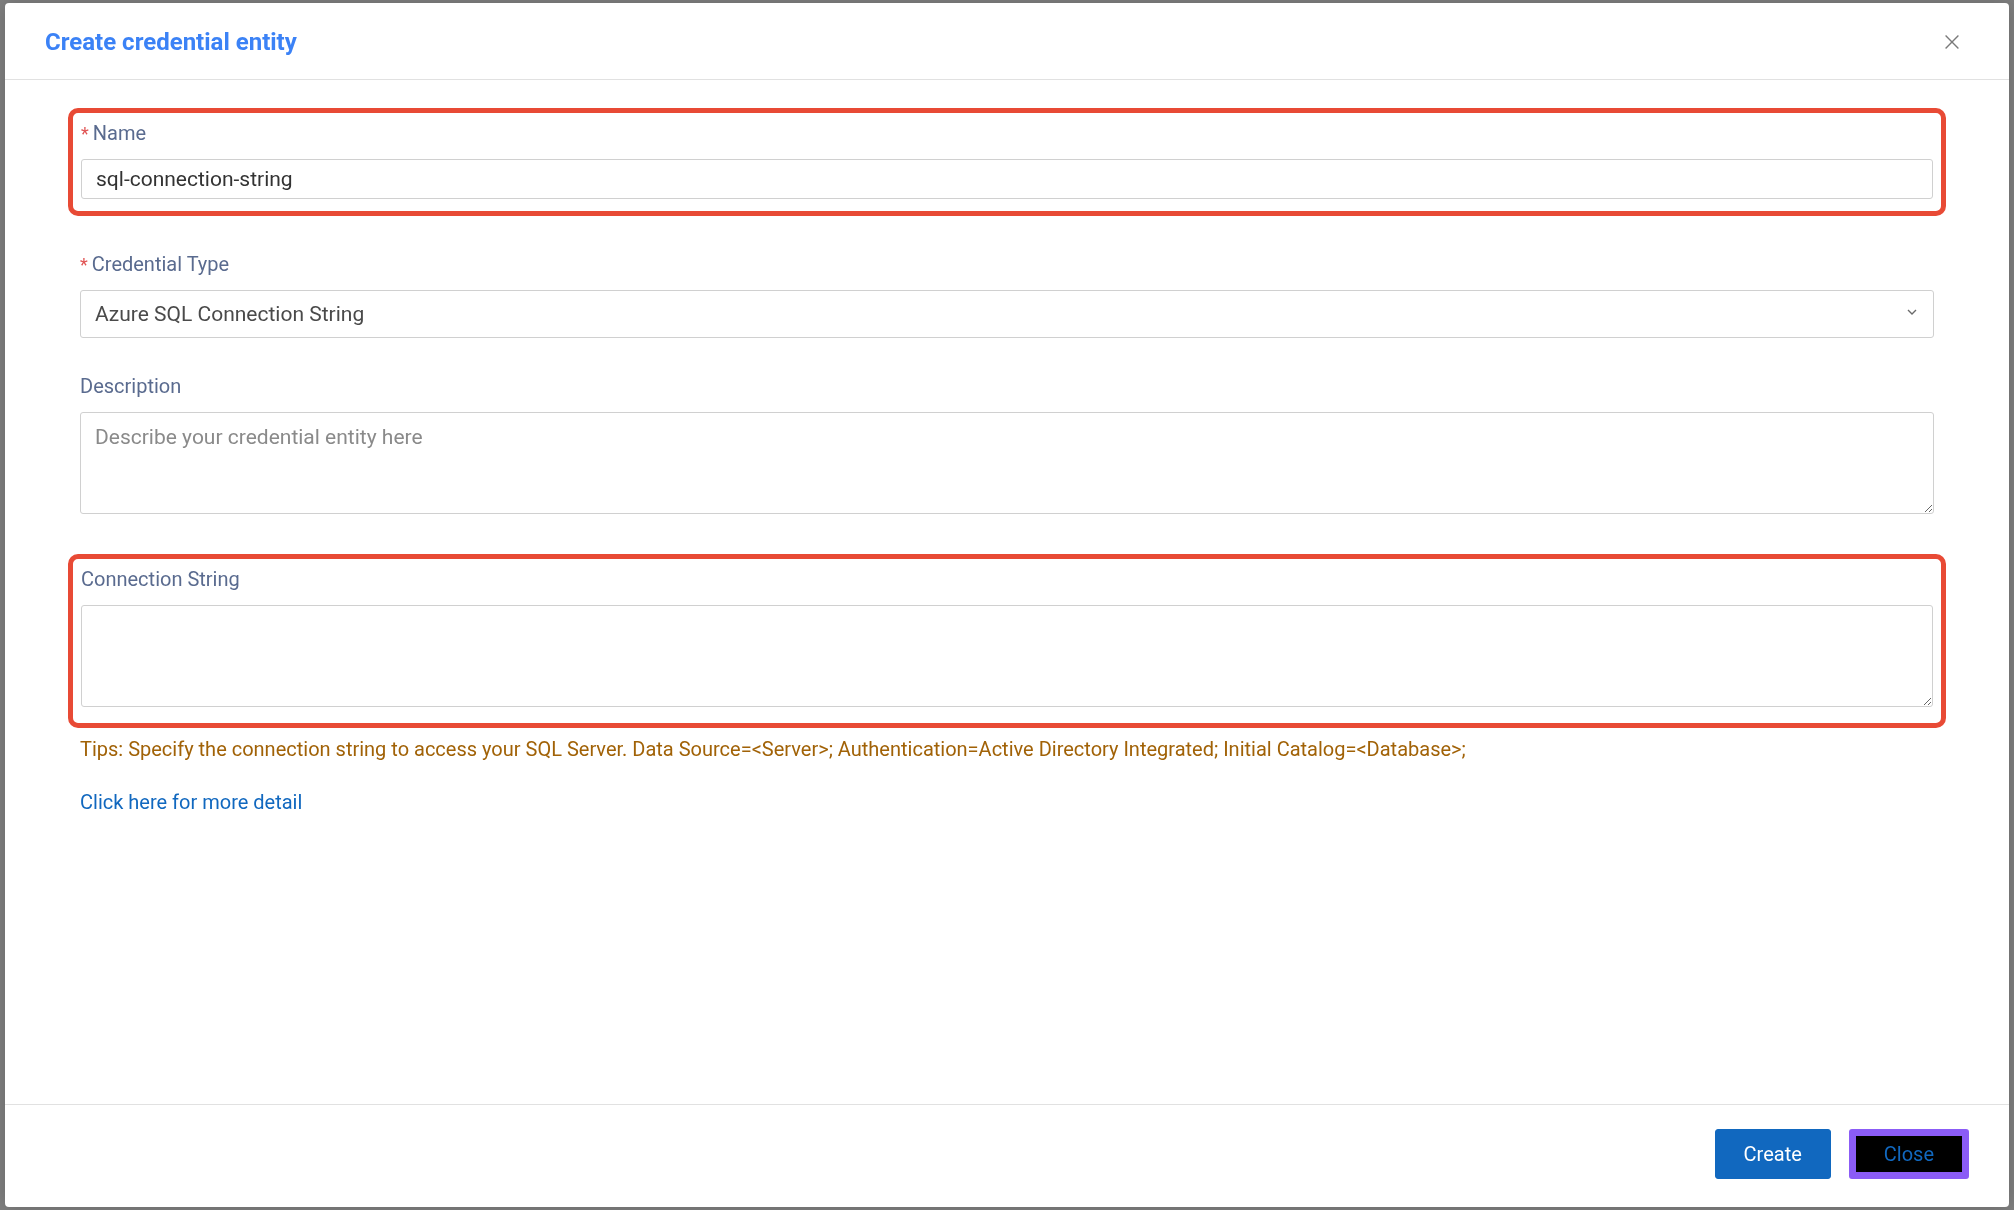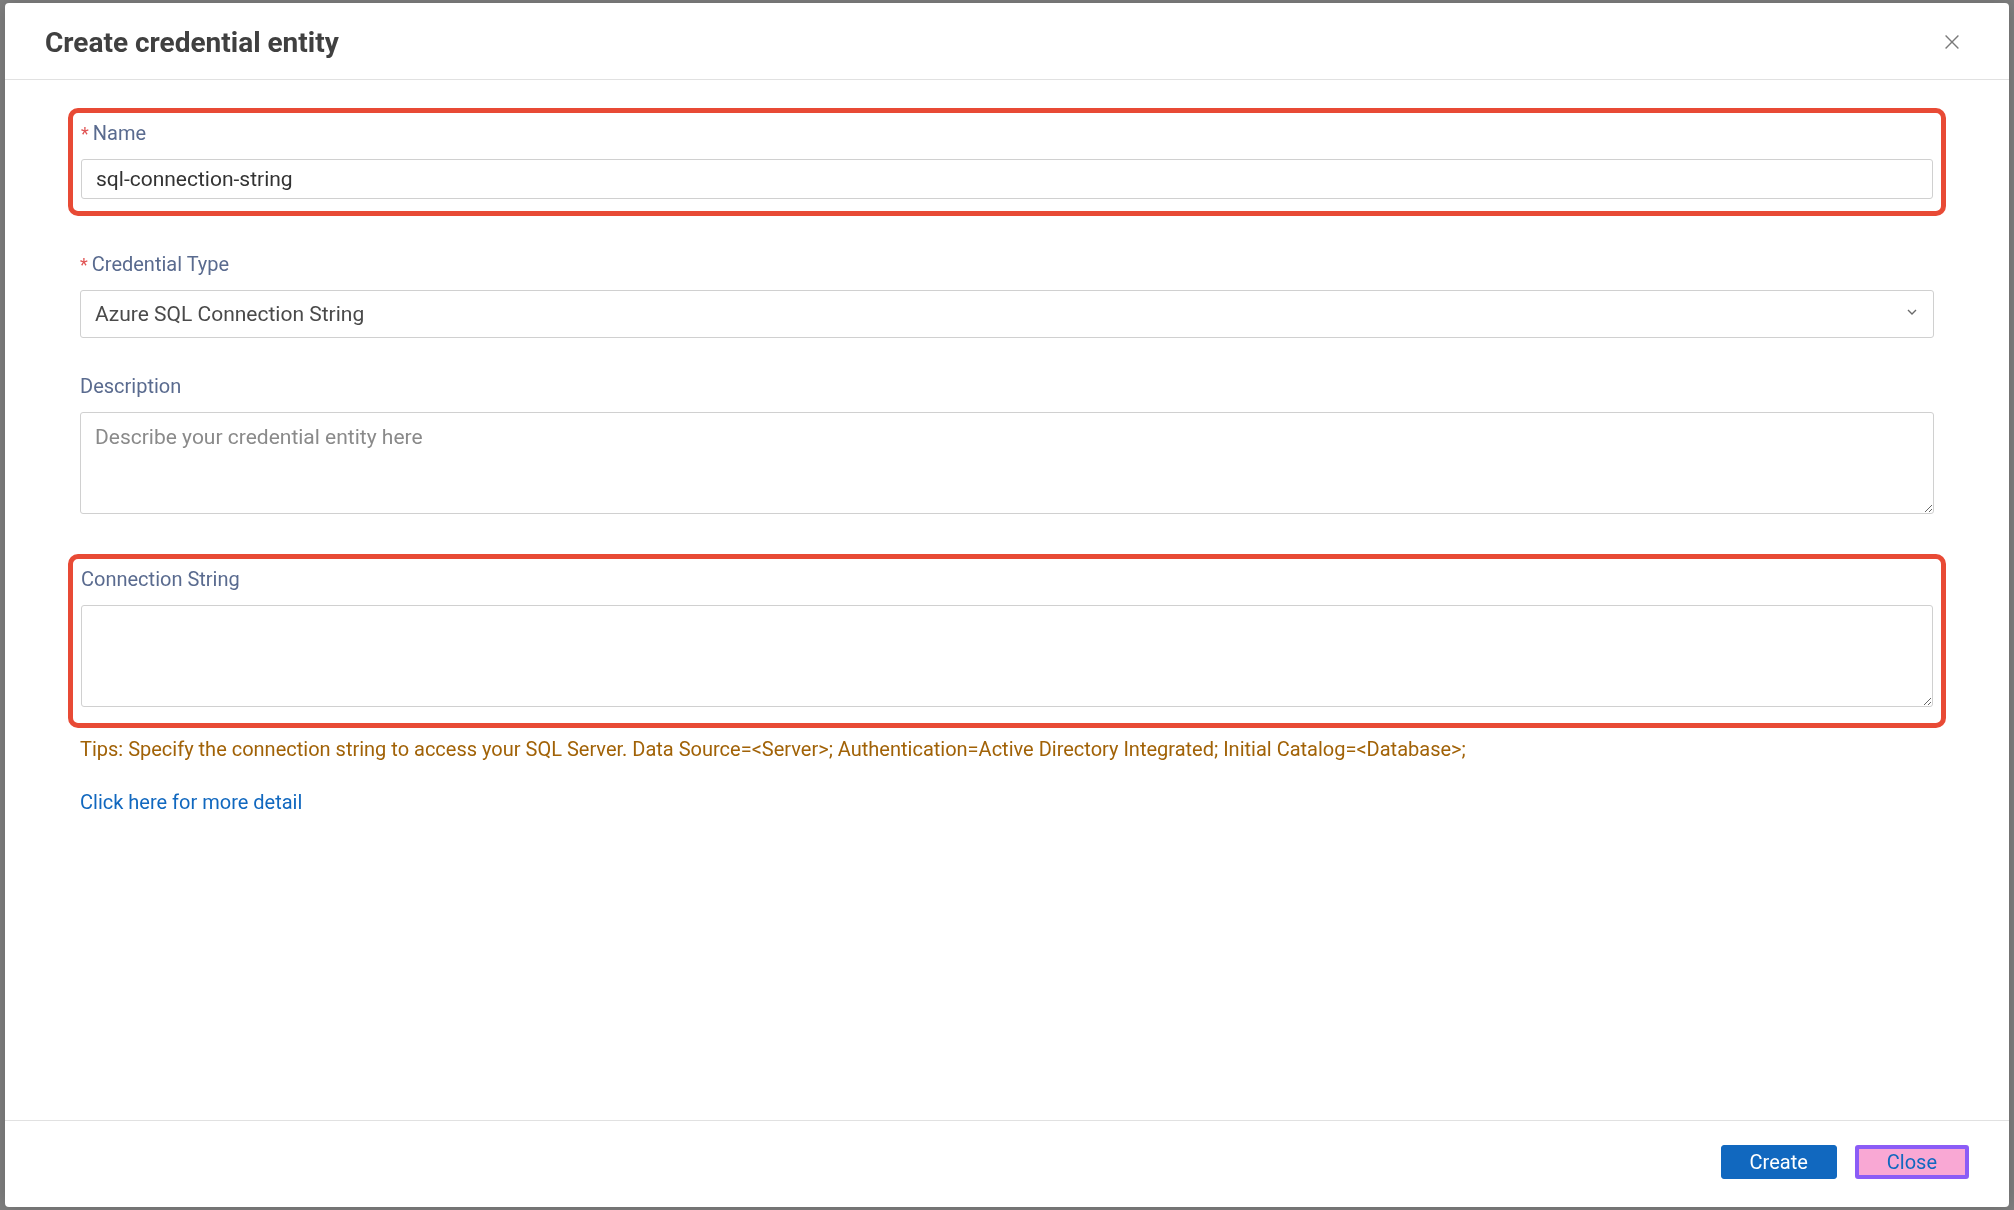--- a/index.html
+++ b/index.html
@@ -28,23 +28,23 @@
       box-shadow: 0 0 20px rgba(0,0,0,0.2);
     }
     .modal-header {
       display: flex;
       align-items: center;
       justify-content: space-between;
       padding: 22px 40px 20px 40px;
       border-bottom: 1px solid #e1e1e1;
     }
     .modal-title {
-      font-size: 28px;
+      font-size: 24px;
       font-weight: 700;
-      color: #404040;
+      color: #3b82f6;
     }
     .close-btn {
       background: none;
       border: none;
       cursor: pointer;
       padding: 6px;
       display: flex;
       align-items: center;
       justify-content: center;
     }
@@ -165,40 +165,40 @@
       display: inline-block;
     }
     .modal-footer {
       display: flex;
       justify-content: flex-end;
       padding: 24px 40px 28px 40px;
       border-top: 1px solid #e1e1e1;
       gap: 18px;
     }
     .btn {
-      height: 34px;
+      height: 50px;
       padding: 0 28px;
       border-radius: 3px;
       font-size: 20px;
       font-family: inherit;
       cursor: pointer;
       display: flex;
       align-items: center;
       justify-content: center;
       min-width: 110px;
     }
     .btn-primary {
       background: #1168bf;
       color: #fff;
       border: 1px solid #1168bf;
     }
     .btn-secondary {
-      background: #f9a8d4;
+      background: #000000;
       color: #1168bf;
-      border: 4px solid #8b5cf6;
+      border: 7px solid #8b5cf6;
     }
   </style>
 </head>
 <body>
 
 <div class="modal">
   <div class="modal-header">
     <h1 class="modal-title">Create credential entity</h1>
     <button class="close-btn">
       <svg viewBox="0 0 24 24" fill="none">

